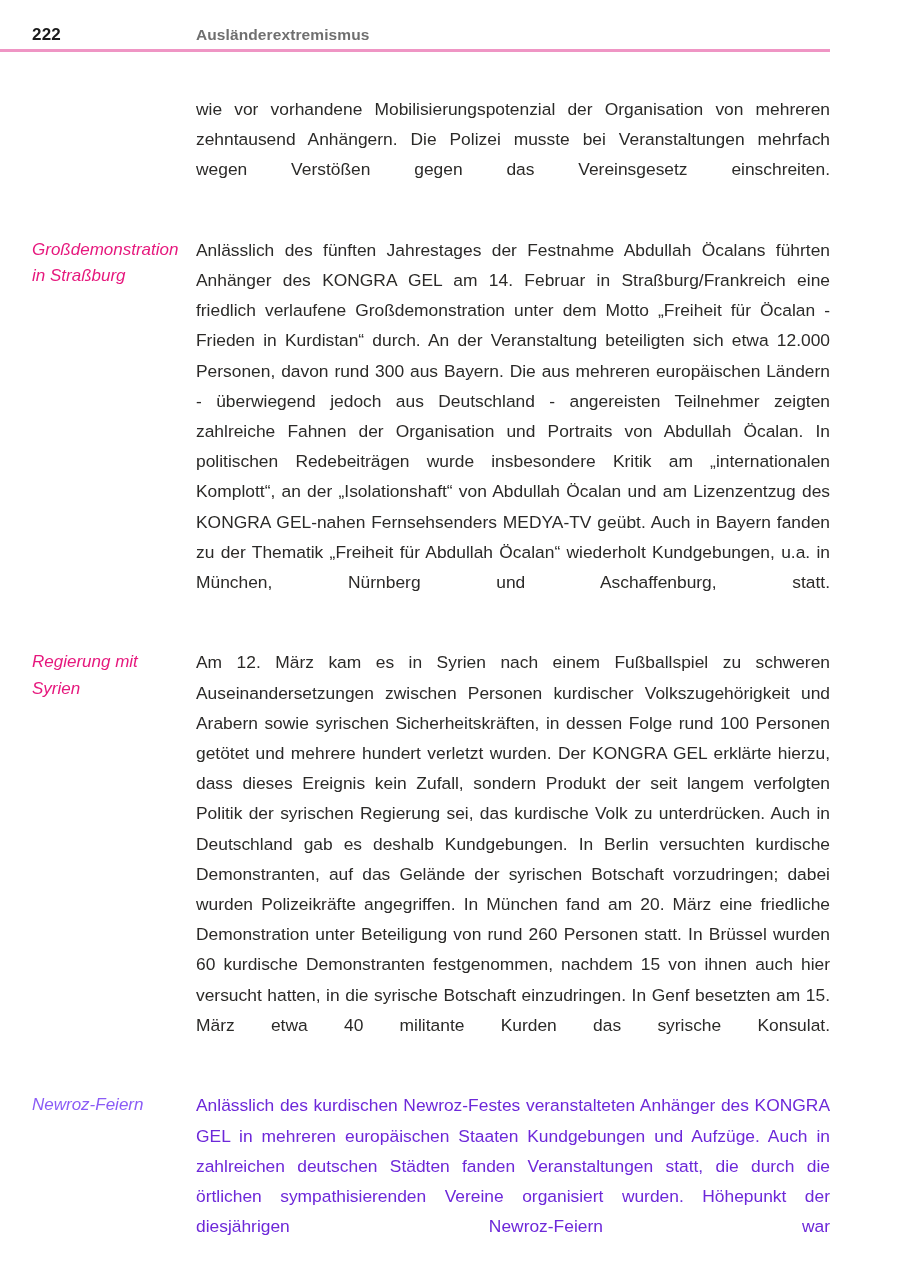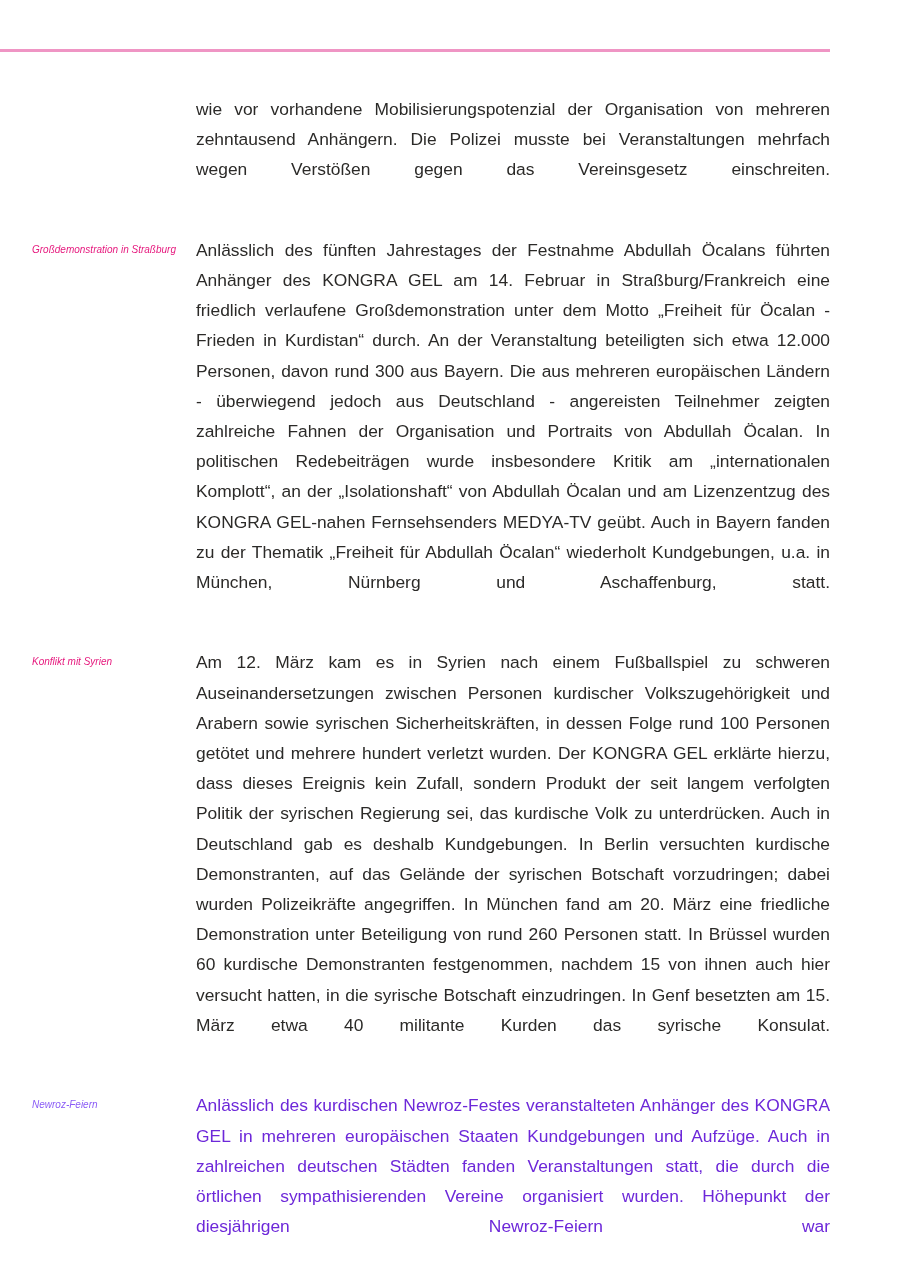--- a/index.html
+++ b/index.html
@@ -79,21 +79,21 @@
 
   .block:last-child {
     margin-bottom: 0;
   }
 
   .marginalia {
     position: absolute;
     left: 32px;
     top: 2px;
     width: 150px;
-    font-size: 10px;
+    font-size: 17px;
     font-style: italic;
     line-height: 26.5px;
     color: #e6187d;
     text-align: left;
   }
 
   .body-col {
     margin-left: 196px;
     width: 634px;
     font-size: 17.4px;
@@ -110,37 +110,41 @@
     content: "";
     display: inline-block;
     width: 100%;
   }
 </style>
 </head>
 <body>
 
 <div class="page">
 
+  <div class="header">
+    <div class="header-folio" style="color: rgb(26, 26, 26);">222</div>
+    <div class="header-title" style="color: rgb(111, 111, 111);">Ausländerextremismus</div>
+  </div>
 
   <div class="header-rule" style="background: rgb(239, 149, 196);"></div>
 
   <div class="content">
 
     <div class="block">
       <div class="marginalia" style="color: rgb(230, 24, 125);"></div>
       <div class="body-col" style="color: rgb(43, 42, 40);">wie vor vorhandene Mobilisierungspotenzial der Organisation von mehreren zehntausend Anhängern. Die Polizei musste bei Veranstaltungen mehrfach wegen Verstößen gegen das Vereinsgesetz einschreiten.</div>
     </div>
 
     <div class="block">
       <div class="marginalia" style="color: rgb(230, 24, 125);">Großdemonstration in Straßburg</div>
       <div class="body-col" style="color: rgb(43, 42, 40);">Anlässlich des fünften Jahrestages der Festnahme Abdullah Öcalans führten Anhänger des KONGRA GEL am 14. Februar in Straßburg/Frankreich eine friedlich verlaufene Großdemonstration unter dem Motto „Freiheit für Öcalan - Frieden in Kurdistan“ durch. An der Veranstaltung beteiligten sich etwa 12.000 Personen, davon rund 300 aus Bayern. Die aus mehreren europäischen Ländern - überwiegend jedoch aus Deutschland - angereisten Teilnehmer zeigten zahlreiche Fahnen der Organisation und Portraits von Abdullah Öcalan. In politischen Redebeiträgen wurde insbesondere Kritik am „internationalen Komplott“, an der „Isolationshaft“ von Abdullah Öcalan und am Lizenzentzug des KONGRA GEL-nahen Fernsehsenders MEDYA-TV geübt. Auch in Bayern fanden zu der Thematik „Freiheit für Abdullah Öcalan“ wiederholt Kundgebungen, u.a. in München, Nürnberg und Aschaffenburg, statt.</div>
     </div>
 
     <div class="block">
-      <div class="marginalia" style="color: rgb(230, 24, 125);">Konflikt mit Syrien</div>
+      <div class="marginalia" style="color: rgb(230, 24, 125);">Regierung mit Syrien</div>
       <div class="body-col" style="color: rgb(43, 42, 40);">Am 12. März kam es in Syrien nach einem Fußballspiel zu schweren Auseinandersetzungen zwischen Personen kurdischer Volkszugehörigkeit und Arabern sowie syrischen Sicherheitskräften, in dessen Folge rund 100 Personen getötet und mehrere hundert verletzt wurden. Der KONGRA GEL erklärte hierzu, dass dieses Ereignis kein Zufall, sondern Produkt der seit langem verfolgten Politik der syrischen Regierung sei, das kurdische Volk zu unterdrücken. Auch in Deutschland gab es deshalb Kundgebungen. In Berlin versuchten kurdische Demonstranten, auf das Gelände der syrischen Botschaft vorzudringen; dabei wurden Polizeikräfte angegriffen. In München fand am 20. März eine friedliche Demonstration unter Beteiligung von rund 260 Personen statt. In Brüssel wurden 60 kurdische Demonstranten festgenommen, nachdem 15 von ihnen auch hier versucht hatten, in die syrische Botschaft einzudringen. In Genf besetzten am 15. März etwa 40 militante Kurden das syrische Konsulat.</div>
     </div>
 
     <div class="block">
       <div class="marginalia" style="color: #8b5cf6;">Newroz-Feiern</div>
       <div class="body-col" style="color: #6d28d9;">Anlässlich des kurdischen Newroz-Festes veranstalteten Anhänger des KONGRA GEL in mehreren europäischen Staaten Kundgebungen und Aufzüge. Auch in zahlreichen deutschen Städten fanden Veranstaltungen statt, die durch die örtlichen sympathisierenden Vereine organisiert wurden. Höhepunkt der diesjährigen Newroz-Feiern war</div>
     </div>
 
   </div>
 

